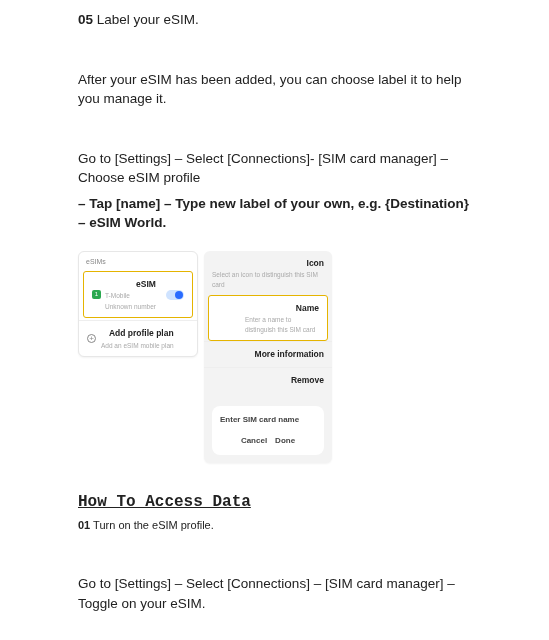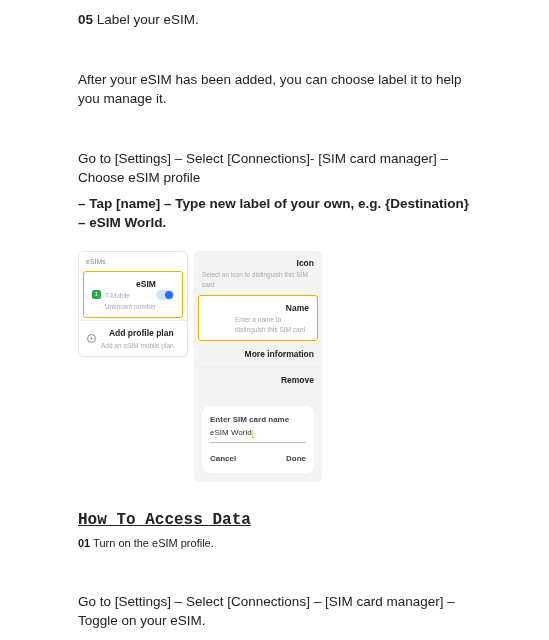--- a/index.html
+++ b/index.html
@@ -73,25 +73,25 @@
   .dlg {
     background: #fff; border-radius: 8px; margin: 14px 8px 8px 8px;
     padding: 8px;
   }
   .dlg-title { font-size: 8px; font-weight: 600; }
   .dlg-input {
     font-size: 8px; color: #333; border-bottom: 1px solid #bbb;
     padding: 2px 0 3px 0;
   }
   .dlg-caret { color: #e5b400; border-bottom: 1px solid #e5b400; }
-  .dlg-btns { display: flex; justify-content: space-between; margin-top: 10px; gap: 8px; }
+  .dlg-btns { display: flex; justify-content: center; margin-top: 10px; gap: 8px; }
   .dlg-btn { font-size: 8px; font-weight: 600; }
 
   
-  .w-left1 { width: 110px; }
+  .w-left1 { width: 120px; }
   .w-right1 { width: 128px; }
 </style>
 </head>
 <body>
 
 <p>
   <span class="step-num">05</span>
   <span>Label your eSIM.</span>
 </p>
 
@@ -138,23 +138,20 @@
       </div>
       <div class="row-item">
         <div class="row-title">More information</div>
       </div>
       <div class="row-item">
         <div class="row-title">Remove</div>
       </div>
 
       <div class="dlg">
         <div class="dlg-title">Enter SIM card name</div>
-        <div class="dlg-input">
-          <span>eSIM World</span><span class="dlg-caret">|</span>
-        </div>
         <div class="dlg-btns">
           <span class="dlg-btn">Cancel</span>
           <span class="dlg-btn">Done</span>
         </div>
       </div>
     </div>
   </div>
 </div>
 
 <h3 class="section-h">How To Access Data</h3>

